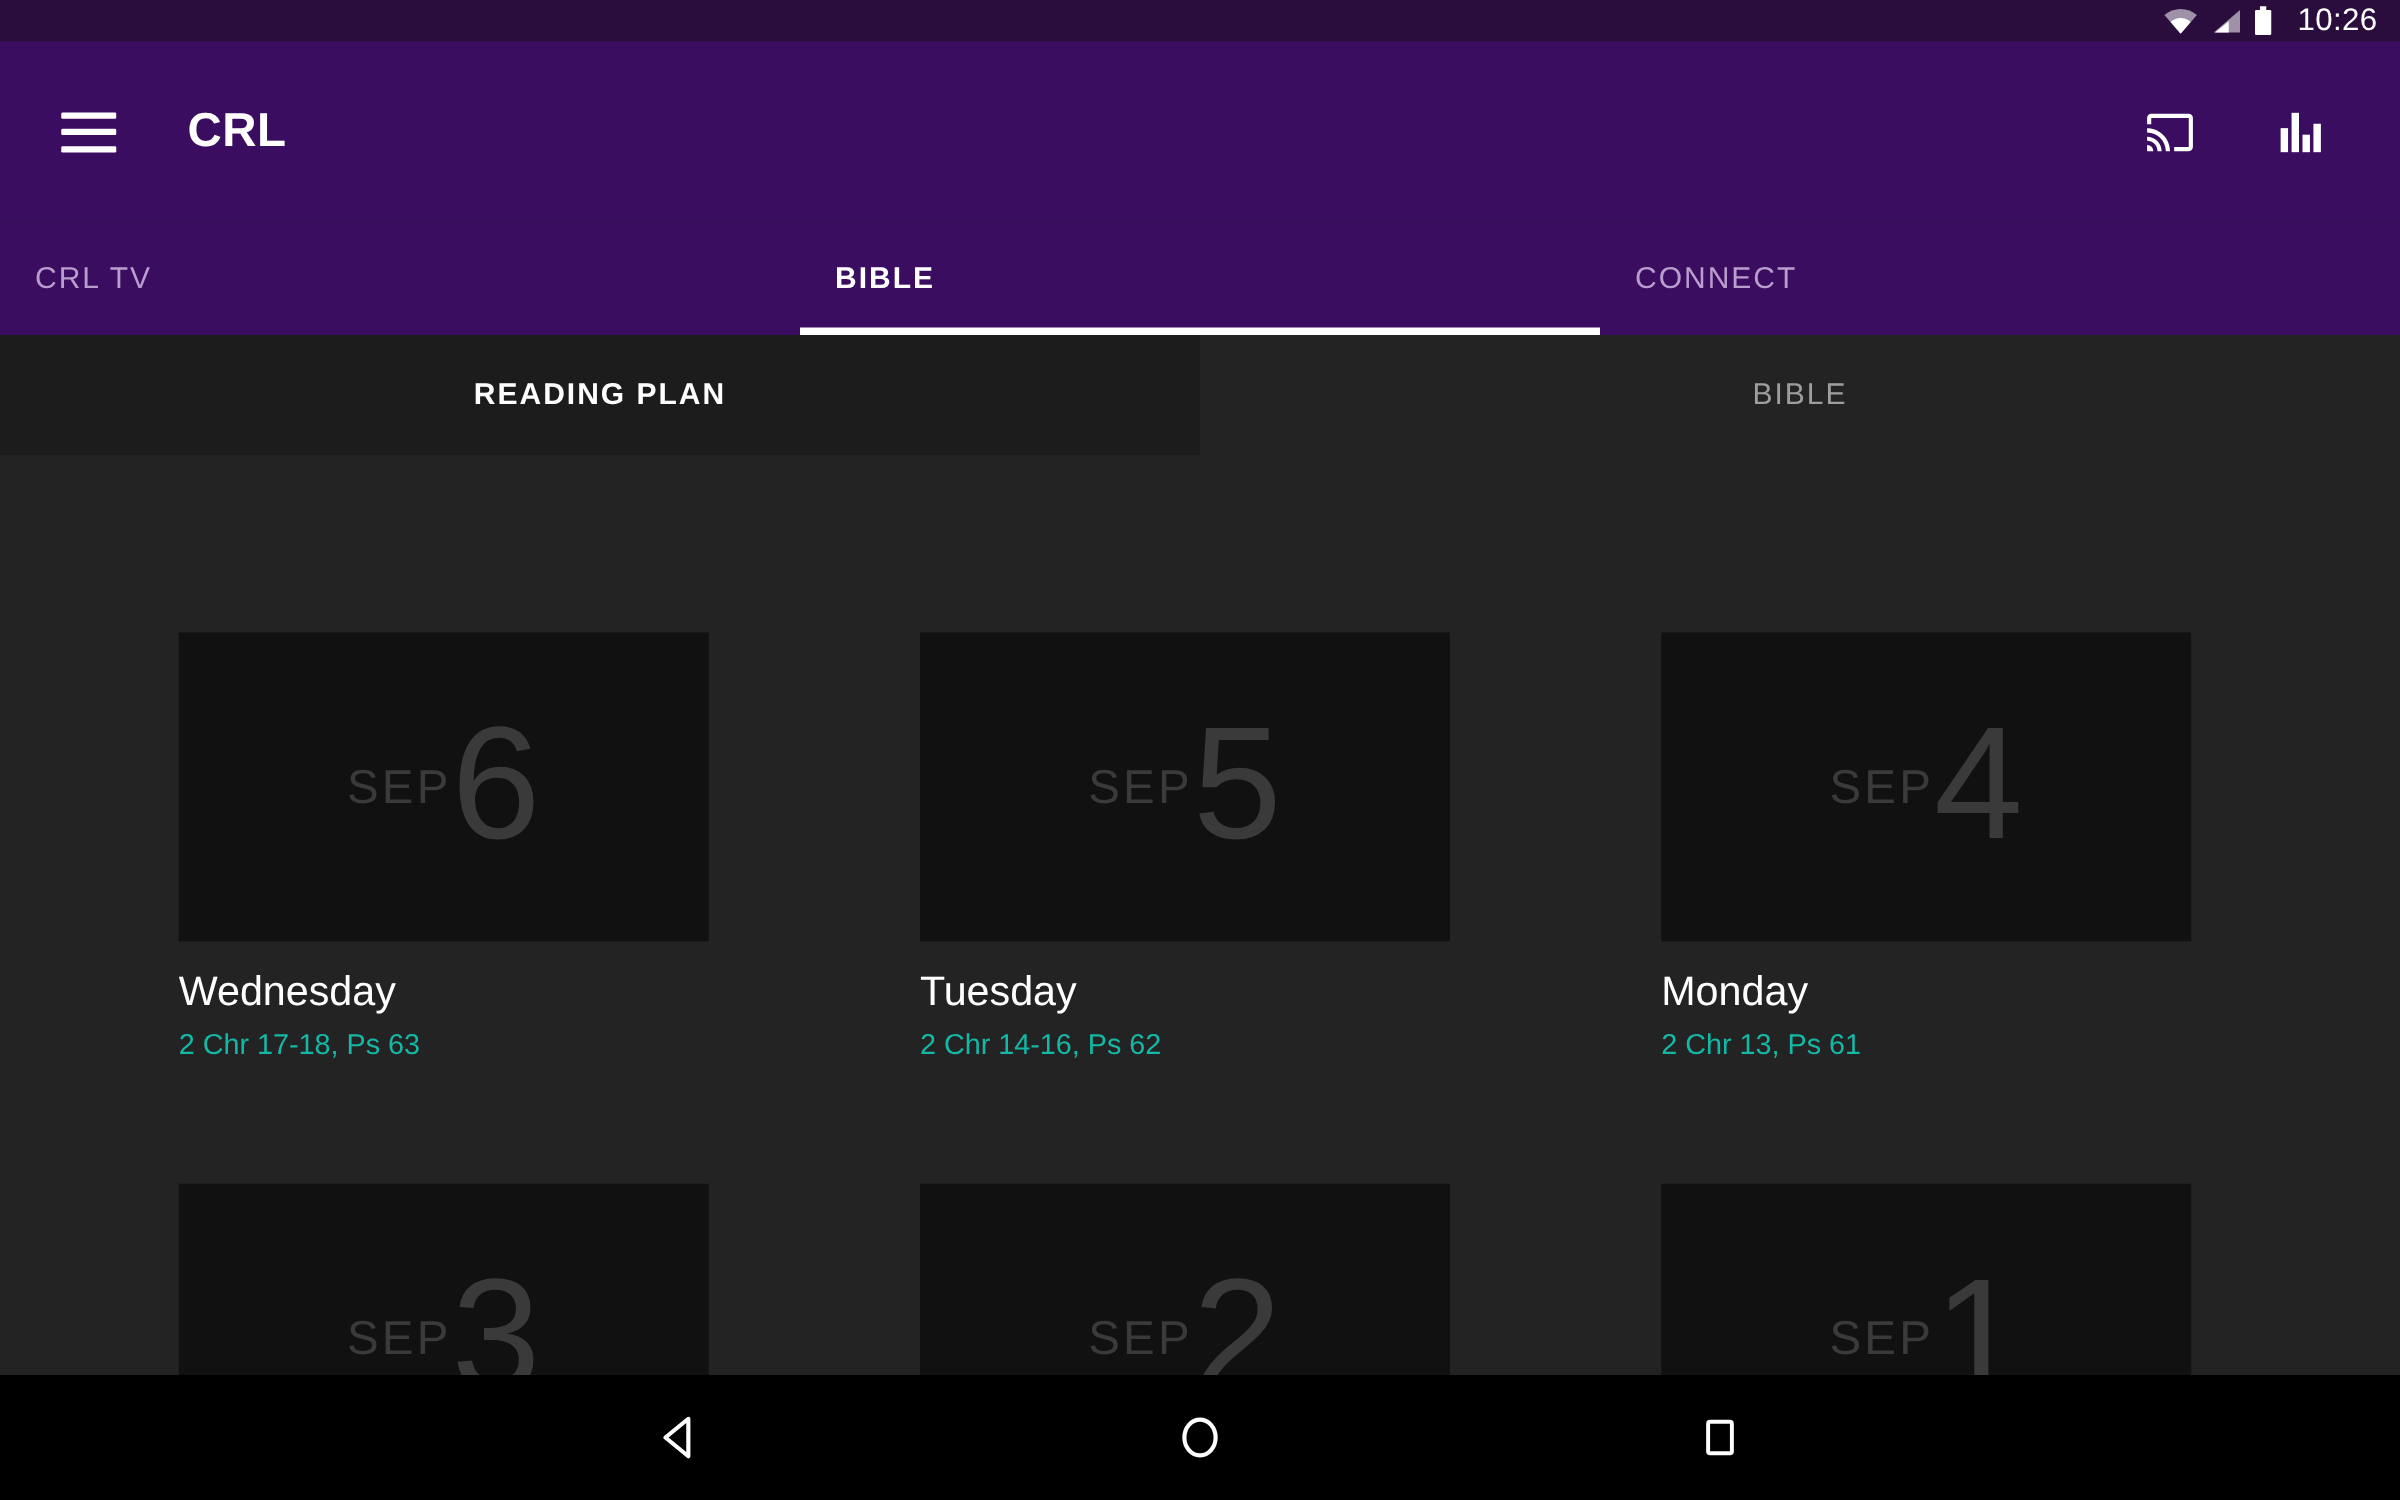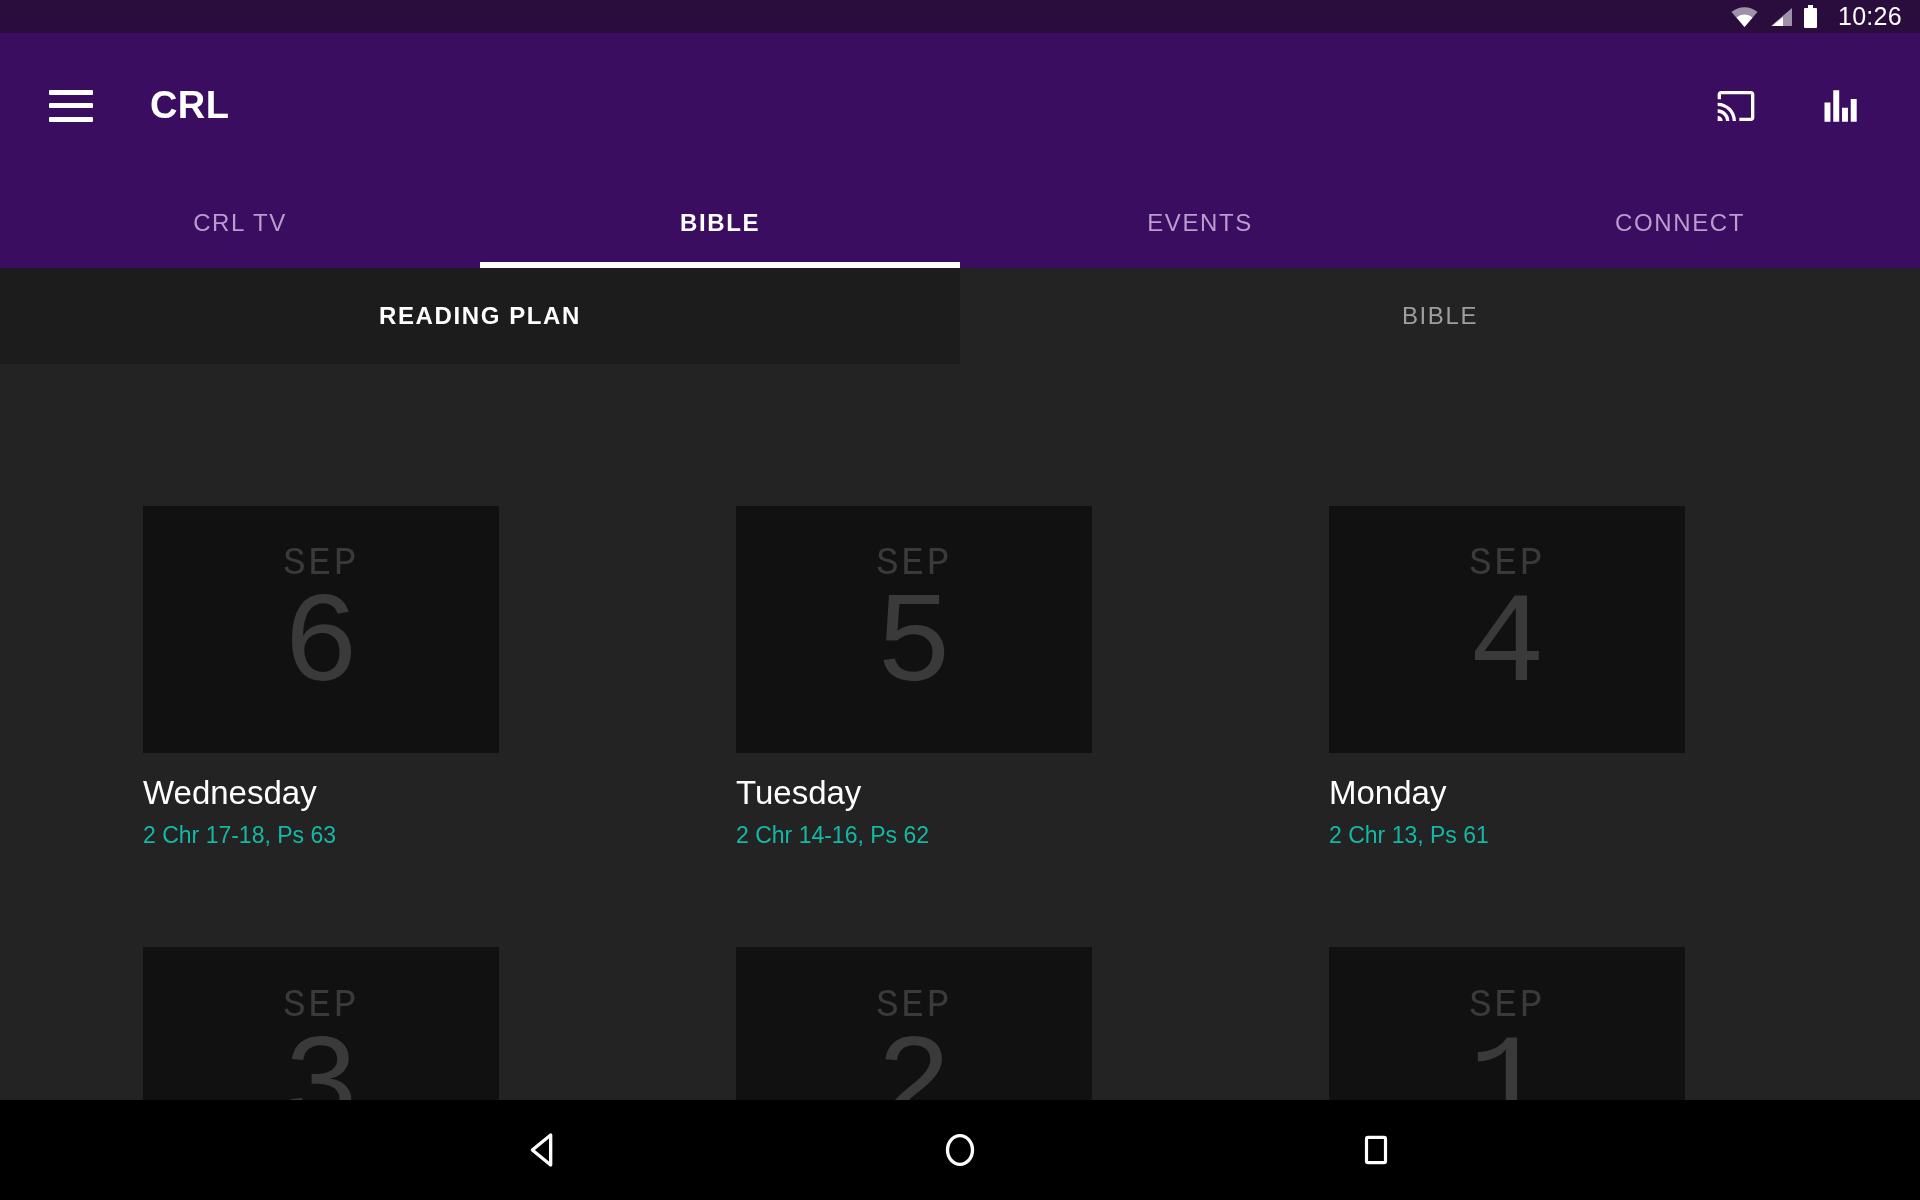--- a/index.html
+++ b/index.html
@@ -53,23 +53,23 @@
     margin-left:auto; margin-right:57px; display:flex; align-items:center; gap:62px;
   }
   .action-icon{ cursor:pointer; display:flex; align-items:center; justify-content:center; }
 
   
   .tab-bar{
     position:absolute; top:178px; left:0; width:1920px; height:90px;
     background:#3b0d61; display:flex; align-items:stretch;
   }
   .tab{
-    flex:1; display:flex; align-items:center; justify-content:center;
+    flex:1; display:flex; align-items:center; 
     color:#b99dcc; font-size:24px; letter-spacing:1.6px;
-    cursor:pointer; position:relative; font-weight:400;
+    cursor:pointer; position:relative; font-weight:400;padding-left:28px;
   }
   .tab.active{ color:#ffffff; font-weight:700; }
   .tab.active::after{
     content:""; position:absolute; bottom:0; left:0; right:0;
     height:6px; background:#ffffff;
   }
 
   
   .subtab-bar{
     position:absolute; top:268px; left:0; width:1920px; height:96px;
@@ -88,23 +88,23 @@
     background:#232323; overflow:hidden;
   }
   .card-grid{
     position:absolute; top:142px; left:143px;
     display:grid;
     grid-template-columns:repeat(3, 448px);
     column-gap:145px; row-gap:99px;
   }
   .card{ width:448px; cursor:pointer; }
   .card-thumb{
-    width:356px; height:247px; background:#111111;
-    display:flex; flex-direction:column;
-    align-items:center; justify-content:center;font-family:Liberation Mono, monospace;
+    width:424px; height:247px; background:#111111;
+    display:flex; flex-direction:row;
+    align-items:center; justify-content:center;
   }
   .thumb-month{
     color:#3a3a3a; font-size:38px; letter-spacing:2.5px;
     line-height:1; font-weight:400;
   }
   .thumb-day{
     color:#3a3a3a; font-size:128px; line-height:1.05;
     font-weight:300; margin-top:-4px;
   }
   .card-title{
@@ -177,23 +177,20 @@
 </div>
 
 <div class="tab-bar">
   <div class="tab">
       <span>CRL TV</span>
     </div>
   <div class="tab active">
       <span>BIBLE</span>
     </div>
   <div class="tab">
-      <span>EVENTS</span>
-    </div>
-  <div class="tab">
       <span>CONNECT</span>
     </div>
 </div>
 
 <div class="subtab-bar">
   <div class="subtab active">
       <span>READING PLAN</span>
     </div>
   <div class="subtab">
       <span>BIBLE</span>

